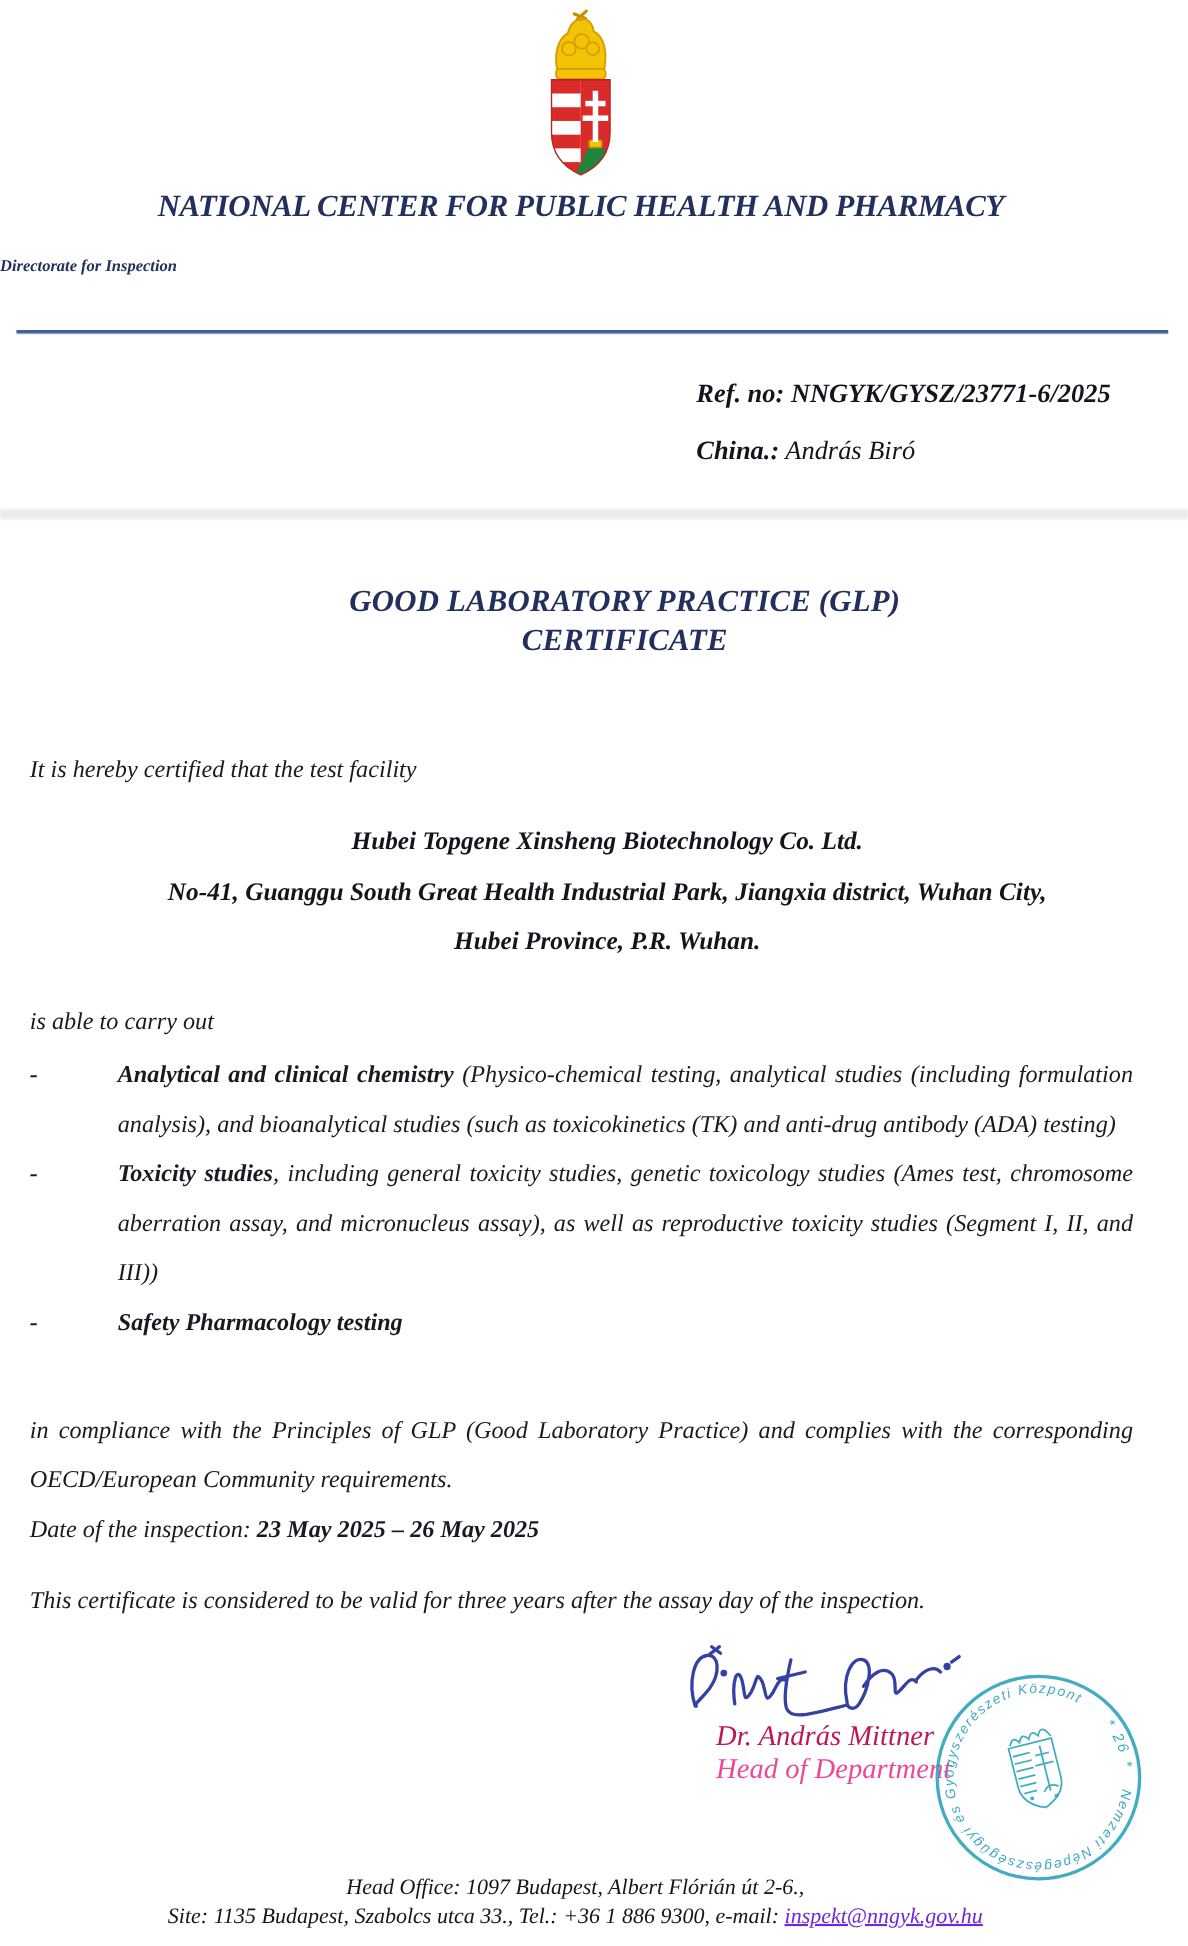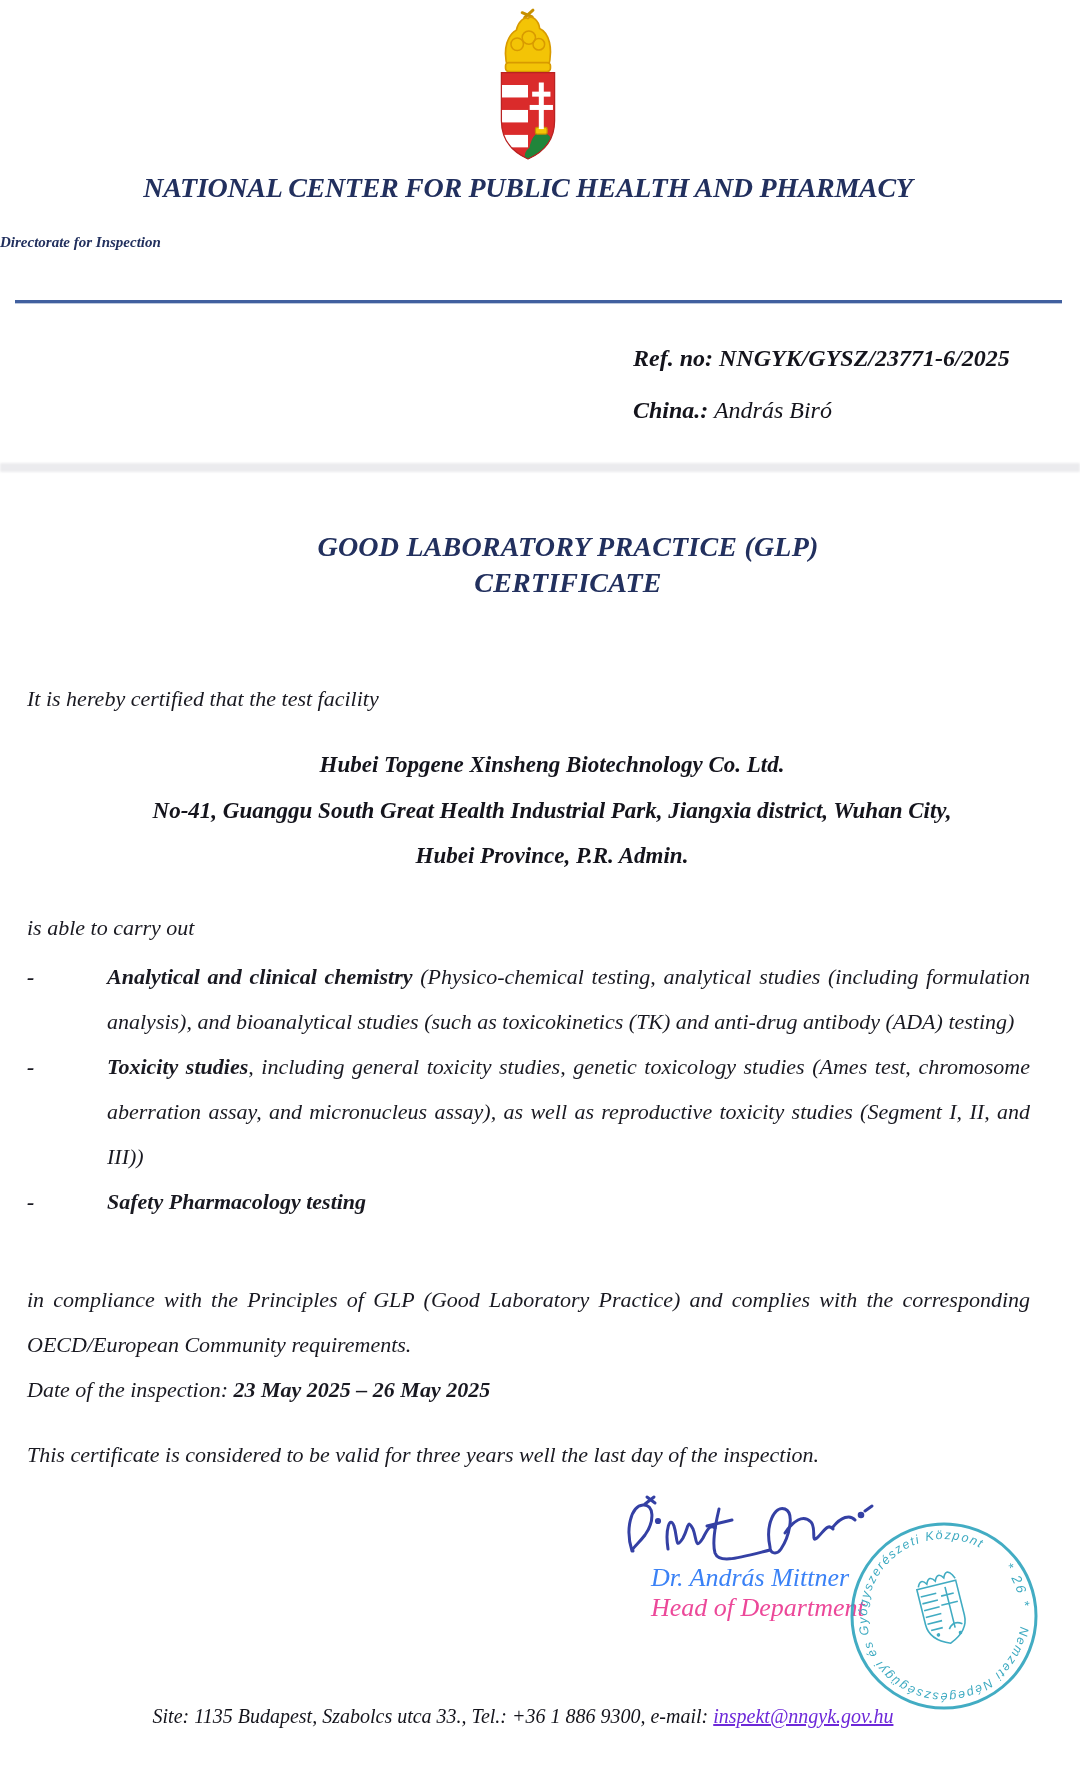--- a/index.html
+++ b/index.html
@@ -53,21 +53,21 @@
   .bullet .dash{position:absolute;left:0;top:0;font-weight:bold;}
   .bullet b{font-weight:bold;}
 
   .compliance{left:27px;top:1277px;width:1003px;text-align:justify;}
   .date-line{left:27px;top:1367px;}
   .date-line b{font-weight:bold;}
   .validity{left:27px;top:1432px;width:1010px;}
 
   
   .sig-svg{left:618px;top:1493px;width:260px;height:80px;}
-  .signer-name{left:651px;top:1563px;font-size:26px;line-height:30px;color:#3b82f6;}
+  .signer-name{left:651px;top:1563px;font-size:26px;line-height:30px;color:#be185d;}
   .signer-title{left:651px;top:1593px;font-size:26px;line-height:30px;color:#ec4899;}
   .stamp{left:846px;top:1518px;width:196px;height:196px;}
 
   
   .footer{left:0;top:1703px;width:1046px;text-align:center;font-size:20px;line-height:26px;color:#14141c;}
   .footer a{color:#6d28d9;text-decoration:underline;}
 </style>
 </head>
 <body>
 
@@ -128,21 +128,21 @@
   <div class="abs glp-title">
     <div>GOOD LABORATORY PRACTICE (GLP)</div>
     <div>CERTIFICATE</div>
   </div>
 
   <div class="abs body-text intro">It is hereby certified that the test facility</div>
 
   <div class="abs facility">
     <div>Hubei Topgene Xinsheng Biotechnology Co. Ltd.</div>
     <div>No-41, Guanggu South Great Health Industrial Park, Jiangxia district, Wuhan City,</div>
-    <div>Hubei Province, P.R. Admin.</div>
+    <div>Hubei Province, P.R. Wuhan.</div>
   </div>
 
   <div class="abs body-text lead-in">is able to carry out</div>
 
   <div class="abs bullets">
     <div class="bullet">
       <span class="dash">-</span><b>Analytical and clinical chemistry</b><span> (Physico-chemical testing, analytical studies (including formulation analysis), and bioanalytical studies (such as toxicokinetics (TK) and anti-drug antibody (ADA) testing)</span>
     </div>
     <div class="bullet">
       <span class="dash">-</span><b>Toxicity studies</b><span>, including general toxicity studies, genetic toxicology studies (Ames test, chromosome aberration assay, and micronucleus assay), as well as reproductive toxicity studies (Segment I, II, and III))</span>
@@ -152,21 +152,21 @@
     </div>
   </div>
 
   <div class="abs body-text compliance">in compliance with the Principles of GLP (Good Laboratory Practice) and complies with the corresponding OECD/European Community requirements.</div>
 
   <div class="abs body-text date-line">
     <span>Date of the inspection:</span>
     <b>23 May 2025 – 26 May 2025</b>
   </div>
 
-  <div class="abs body-text validity">This certificate is considered to be valid for three years well the last day of the inspection.</div>
+  <div class="abs body-text validity">This certificate is considered to be valid for three years after the assay day of the inspection.</div>
 
   <svg class="abs sig-svg" viewBox="0 0 260 80" xmlns="http://www.w3.org/2000/svg">
     <g stroke="#2a36a0" stroke-width="3" fill="none" stroke-linecap="round" opacity="0.95">
       <path d="M14,58 C7,36 13,13 25,12 C36,11 37,28 27,42 C21,50 13,56 15,58"></path>
       <path d="M27,11 l9,-7 M29,4 l8,6"></path>
       <circle cx="40" cy="28" r="1.6" fill="#2a36a0"></circle>
       <path d="M50,56 C47,36 52,22 56,33 C60,45 57,58 65,45 C71,34 69,25 75,36 C79,46 77,58 85,45 C89,37 92,31 97,35"></path>
       <path d="M101,16 C97,33 94,50 97,60 C101,71 120,65 152,57"></path>
       <path d="M89,33 L114,27"></path>
       <path d="M152,54 C147,31 157,12 167,16 C177,20 171,44 163,56 C159,62 152,61 152,54"></path>
@@ -199,19 +199,20 @@
       <path d="M78,66 h40 v36 q0,16 -20,24 q-20,-8 -20,-24 z"></path>
       <path d="M80,74 h16 M80,81 h16 M80,88 h16 M80,95 h16 M80,102 h15 M82,109 h12"></path>
       <path d="M106,70 v42 M100,78 h13 M98,87 h17"></path>
       <path d="M100,112 q6,-8 14,-2"></path>
       <circle cx="88" cy="115" r="1" fill="#2da3bc"></circle>
       <circle cx="110" cy="118" r="1" fill="#2da3bc"></circle>
     </g>
   </svg>
 
   <div class="abs footer">
+    <div>Head Office: 1097 Budapest, Albert Flórián út 2-6.,</div>
     <div>
       <span>Site: 1135 Budapest, Szabolcs utca 33., Tel.: +36 1 886 9300, e-mail:</span>
       <a href="#">inspekt@nngyk.gov.hu</a>
     </div>
   </div>
 
 </div>
 
 </body></html>

